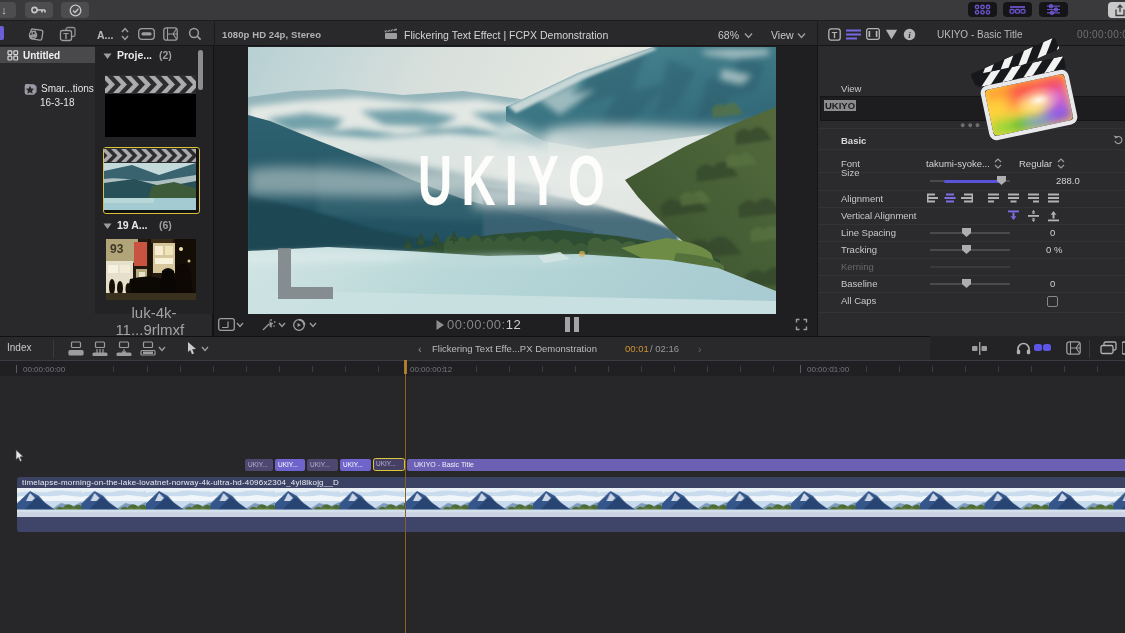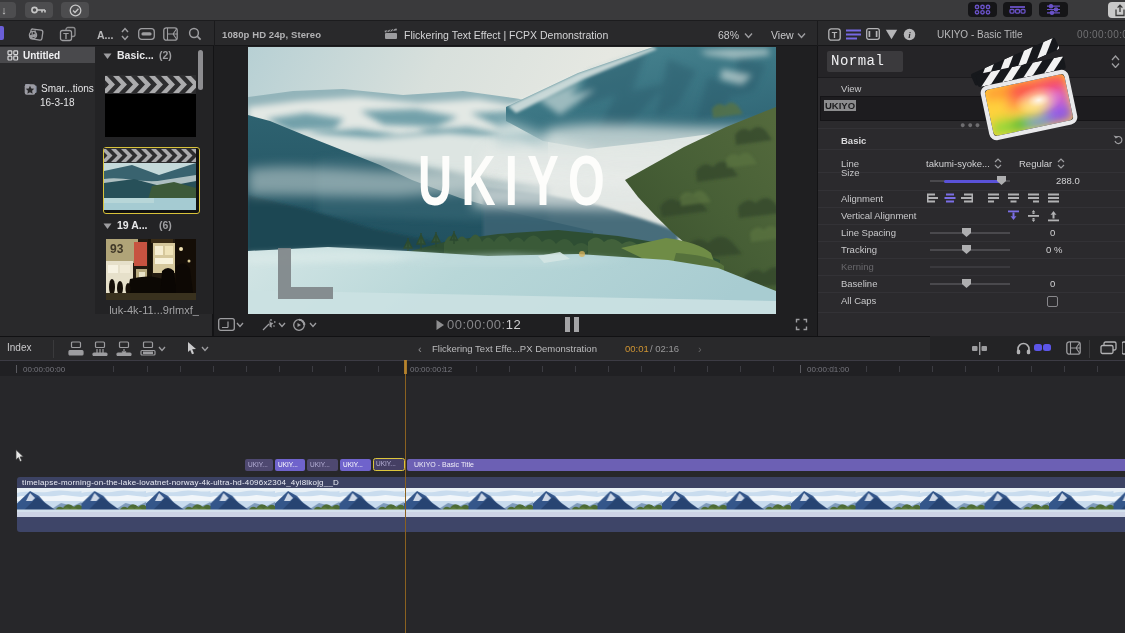--- a/index.html
+++ b/index.html
@@ -226,21 +226,21 @@
       </svg>
     <span style="color:#e4e4e6;font-size:10px;margin-left:4px;margin-top:27px;">16-3-18</span>
   </div>
 
   <div class="abs" id="blist">
     <div class="abs" style="left:8px;top:6px;">
         <svg width="9" height="8">
           <path d="M0.5 1.5 h8 L4.5 7 Z" fill="#9d9da0"></path>
         </svg>
       </div>
-    <div class="abs" style="left:22px;top:3px;color:#e8e8ea;font-size:10.5px;font-weight:bold;">Basic...</div>
+    <div class="abs" style="left:22px;top:3px;color:#e8e8ea;font-size:10.5px;font-weight:bold;">Proje...</div>
     <div class="abs" style="left:64px;top:3px;color:#9d9da0;font-size:10.5px;font-weight:bold;">(2)</div>
 
     <div class="abs" style="left:103px;top:4px;width:5px;height:40px;background:#8d8d90;border-radius:3px;"></div>
 
     <div class="abs" style="left:10px;top:29px;width:91px;height:62px;background:#000;">
       <svg width="91" height="19" style="position:absolute;top:0;left:0;">
           <rect width="91" height="19" fill="#2d2d2f"></rect>
           <g fill="#ababad">
             <path d="M-4 1 l8 8.5 -8 8.5 h6 l8 -8.5 -8 -8.5 Z"></path>
             <path d="M8 1 l8 8.5 -8 8.5 h6 l8 -8.5 -8 -8.5 Z"></path>
@@ -313,21 +313,21 @@
         <path d="M56 32 q6 -6 12 0 l4 29 h-18 Z" fill="#0a0603"></path>
         <path d="M70 28 q8 -8 14 2 l4 31 h-18 Z" fill="#0d0804"></path>
         <g fill="#171008">
             <ellipse cx="6" cy="48" rx="3" ry="8"></ellipse>
             <ellipse cx="14" cy="49" rx="3" ry="7"></ellipse>
             <ellipse cx="22" cy="50" rx="2.5" ry="6"></ellipse>
           </g>
         <rect x="0" y="54" width="90" height="7" fill="#39311e"></rect>
       </svg>
     </div>
-    <div class="abs" style="left:0;top:258px;width:118px;text-align:center;color:#a3a3a5;font-size:11px;">luk-4k-11...9rlmxf_</div>
+    <div class="abs" style="left:0;top:258px;width:118px;text-align:center;color:#a3a3a5;font-size:15px;">luk-4k-11...9rlmxf_</div>
   </div>
 
 </div>
 
 <div class="abs" id="viewer">
   <div class="abs" id="videoimg" style="left:34px;top:1px;width:528px;height:267px;">
   <svg width="528" height="267" viewBox="0 0 528 267">
     <defs>
       <linearGradient id="sky" x1="0" y1="0" x2="1" y2="0.25">
         <stop offset="0" stop-color="#b7d0d4"></stop>
@@ -499,45 +499,36 @@
           <g fill="none" stroke="#9d9da0" stroke-width="1.4">
             <path d="M1.5 4.5 v-3 h3 M8.5 1.5 h3 v3 M11.5 8.5 v3 h-3 M4.5 11.5 h-3 v-3"></path>
           </g>
         </svg>
       </div>
   </div>
 </div>
 
 <div class="abs" id="inspector">
 
-  <div class="abs" style="left:0;top:0;width:308px;height:31px;background:#252427;border-bottom:1px solid #1c1b1e;">
-    <div class="abs" style="left:9px;top:5px;width:76px;height:21px;background:#3b3a3d;border-radius:2px;"></div>
-    <div class="abs" style="left:13px;top:7px;color:#f0f0f2;font-size:14px;font-family:'Liberation Mono',monospace;letter-spacing:0.5px;">Normal</div>
-    <div class="abs" style="left:293px;top:9px;">
-        <svg width="9" height="13">
-          <path d="M1 5 L4.5 1 L8 5 M1 8.5 L4.5 12.5 L8 8.5" fill="none" stroke="#9d9da0" stroke-width="1.3"></path>
-        </svg>
-      </div>
-  </div>
   <div class="abs lbl" style="left:23px;top:37px;">View</div>
   <div class="abs" style="left:2px;top:50px;width:304px;height:23px;background:#1d1c1f;border:1px solid #151417;">
     <span style="position:absolute;left:3px;top:3px;background:#8c8c8e;color:#1c1c1e;font-size:9.5px;font-weight:bold;padding:0 1px;">UKIYO</span>
   </div>
   <div class="abs" style="left:142px;top:74px;color:#6e6d70;font-size:9px;letter-spacing:2px;">●●●</div>
   <div class="sep" style="top:82px;"></div>
   <div class="abs" style="left:23px;top:89px;color:#d8d8da;font-size:9.5px;font-weight:bold;">Basic</div>
   <div class="abs" style="left:295px;top:88px;">
       <svg width="11" height="11" viewBox="0 0 11 11">
         <path d="M2.5 4 A3.5 3.5 0 1 1 2 7" fill="none" stroke="#9d9da0" stroke-width="1.2"></path>
         <path d="M0.5 1.5 L2.8 4.6 L5.8 2.8 Z" fill="#9d9da0"></path>
       </svg>
     </div>
   <div class="sep" style="top:103px;"></div>
 
-  <div class="abs lbl" style="left:23px;top:112px;">Line</div>
+  <div class="abs lbl" style="left:23px;top:112px;">Font</div>
   <div class="abs lbl" style="left:108px;top:112px;color:#d2d2d4;">takumi-syoke...</div>
   <div class="abs" style="left:176px;top:112px;">
       <svg width="8" height="11">
         <path d="M1 4 L4 1 L7 4 M1 7 L4 10 L7 7" fill="none" stroke="#9d9da0" stroke-width="1.2"></path>
       </svg>
     </div>
   <div class="abs lbl" style="left:201px;top:112px;color:#d2d2d4;">Regular</div>
   <div class="abs" style="left:239px;top:112px;">
       <svg width="8" height="11">
         <path d="M1 4 L4 1 L7 4 M1 7 L4 10 L7 7" fill="none" stroke="#9d9da0" stroke-width="1.2"></path>

